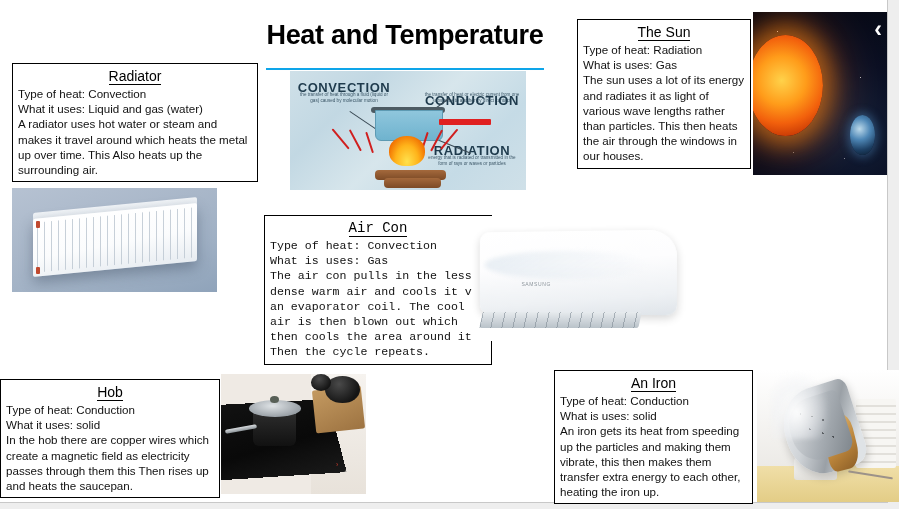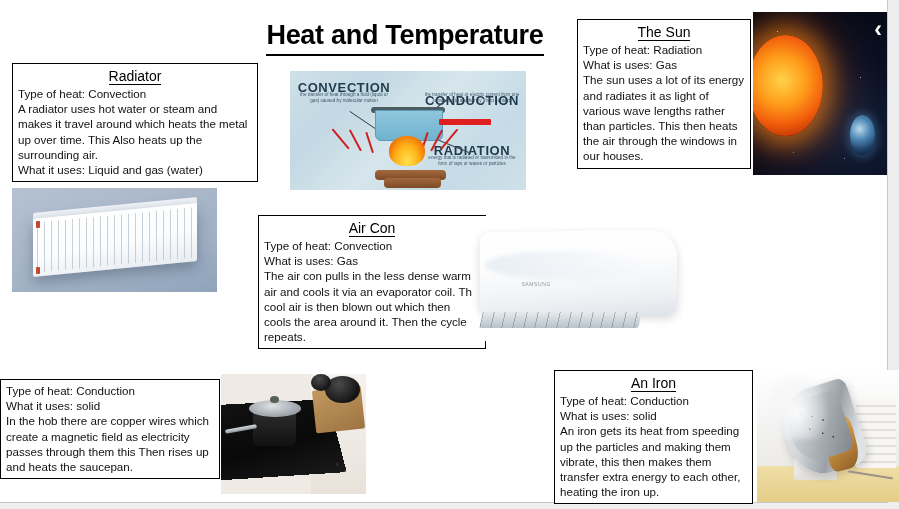--- a/index.html
+++ b/index.html
@@ -52,22 +52,22 @@
     top: 20px;
     width: 330px;
     text-align: center;
     font-size: 27px;
     font-weight: bold;
     color: #000000;
     letter-spacing: -0.3px;
     white-space: nowrap;
   }
   .doc-title span {
-    border-bottom: 2px solid #000000;
-    padding-bottom: 4px;
+    border-bottom: 2px solid #0ea5e9;
+    padding-bottom: 18px;
   }
 
   
   .card {
     position: absolute;
     box-sizing: border-box;
     border: 1px solid #000000;
     background: #ffffff;
     padding: 3px 5px 4px 5px;
     font-size: 11.6px;
@@ -444,22 +444,22 @@
 
   <div class="doc-title">
     <span>Heat and Temperature</span>
   </div>
 
   <div class="card" style="left:12px; top:63px; width:246px;">
     <div class="card-title">
       <span>Radiator</span>
     </div>
     <div class="card-line">Type of heat: Convection</div>
+    <div class="card-line">What it uses: Liquid and gas (water)</div>
     <div class="card-line">A radiator uses hot water or steam and makes it travel around which heats the metal up over time. This Also heats up the surrounding air.</div>
-    <div class="card-line">What it uses: Liquid and gas (water)</div>
   </div>
 
   <div class="pic radiator-photo" style="left:12px; top:188px; width:205px; height:104px;">
     <div class="radiator-top"></div>
     <div class="radiator-body"></div>
     <div class="radiator-fins"></div>
     <div class="radiator-valve" style="left:11.5%; top:32%;"></div>
     <div class="radiator-valve" style="left:11.5%; top:76%;"></div>
   </div>
 
@@ -503,39 +503,42 @@
     <div class="card-line">The sun uses a lot of its energy and radiates it as light of various wave lengths rather than particles. This then heats the air through the windows in our houses.</div>
   </div>
 
   <div class="pic sun-photo" style="left:753px; top:12px; width:134px; height:163px;">
     <div class="sun-stars"></div>
     <div class="sun-disc"></div>
     <div class="sun-earth"></div>
     <div class="sun-chevron">‹</div>
   </div>
 
-  <div class="card" style="left:258px; top:215px; width:228px;">
+  <div class="card" style="left:264px; top:215px; width:228px;font-family:Liberation Mono, monospace;">
     <div class="card-title">
       <span>Air Con</span>
     </div>
     <div class="card-line">Type of heat: Convection</div>
     <div class="card-line">What is uses: Gas</div>
     <div class="card-line">The air con pulls in the less dense warm air and cools it via an evaporator coil. The cool air is then blown out which then cools the area around it. Then the cycle repeats.</div>
   </div>
 
   <div class="pic ac-photo" style="left:472px; top:216px; width:215px; height:125px;">
     <div class="ac-body"></div>
     <div class="ac-sheen"></div>
     <div class="ac-brand">SAMSUNG</div>
     <div class="ac-vent">
       <div class="ac-vent-lines"></div>
     </div>
   </div>
 
   <div class="card" style="left:0px; top:379px; width:220px;">
+    <div class="card-title">
+      <span>Hob</span>
+    </div>
     <div class="card-line">Type of heat: Conduction</div>
     <div class="card-line">What it uses: solid</div>
     <div class="card-line">In the hob there are copper wires which create a magnetic field as electricity passes through them this Then rises up and heats the saucepan.</div>
   </div>
 
   <div class="pic hob-photo" style="left:221px; top:374px; width:145px; height:120px;">
     <div class="hob-counter-r"></div>
     <div class="hob-surface"></div>
     <div class="hob-board"></div>
     <div class="hob-bowl" style="right:4%; top:2%; width:24%; height:22%;"></div>

